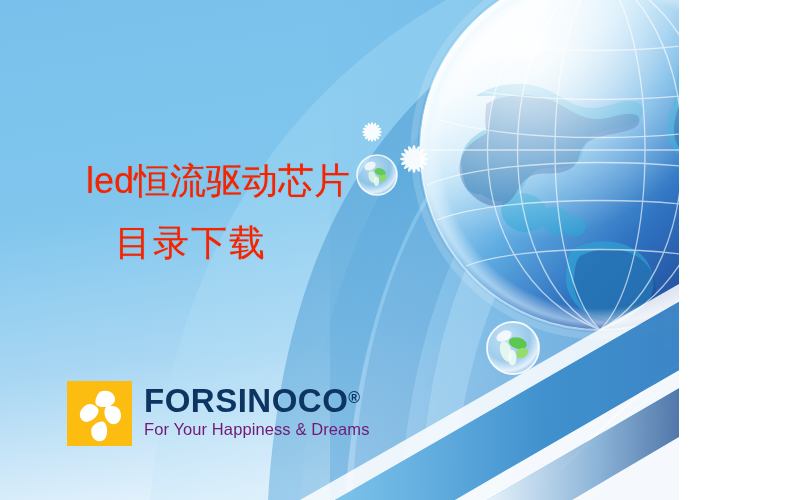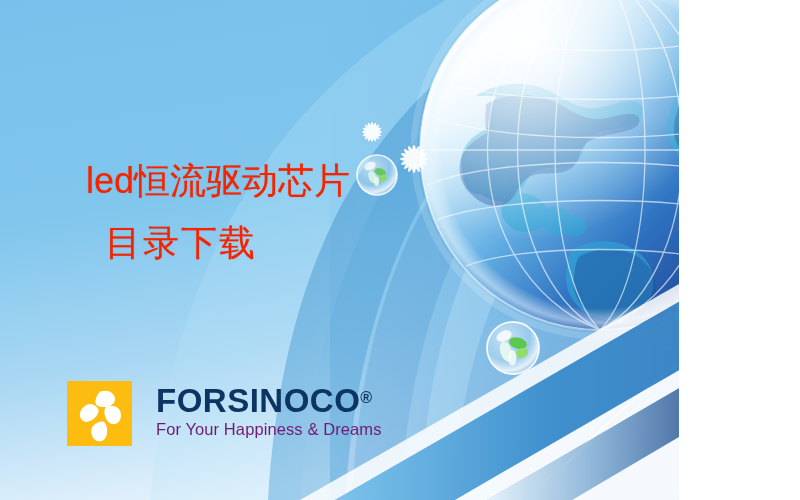--- a/index.html
+++ b/index.html
@@ -33,21 +33,21 @@
     font-size: 36px;
     line-height: 1.0;
     letter-spacing: 0px;
     white-space: nowrap;
     font-weight: 400;
     text-shadow: 0 0 1px rgba(244,35,0,0.45);
   }
   #headline .line2 {
     display: block;
     margin-top: 26px;
-    margin-left: 19px;
+    margin-left: 29px;
     letter-spacing: 2px;
   }
 
   
   #logo {
     position: absolute;
     left: 67px;
     top: 381px;
     z-index: 40;
     display: flex;
@@ -55,21 +55,21 @@
   }
   #logo-mark {
     width: 65px;
     height: 65px;
     background: #fcbc10;
     flex: 0 0 auto;
     position: relative;
   }
   #logo-mark svg { display: block; }
   #logo-words {
-    margin-left: 24px;
+    margin-left: 12px;
     padding-top: 3px;
   }
   #logo-name {
     font-size: 33px;
     font-weight: bold;
     color: #0d3562;
     letter-spacing: 0.5px;
     line-height: 1;
     white-space: nowrap;
   }

